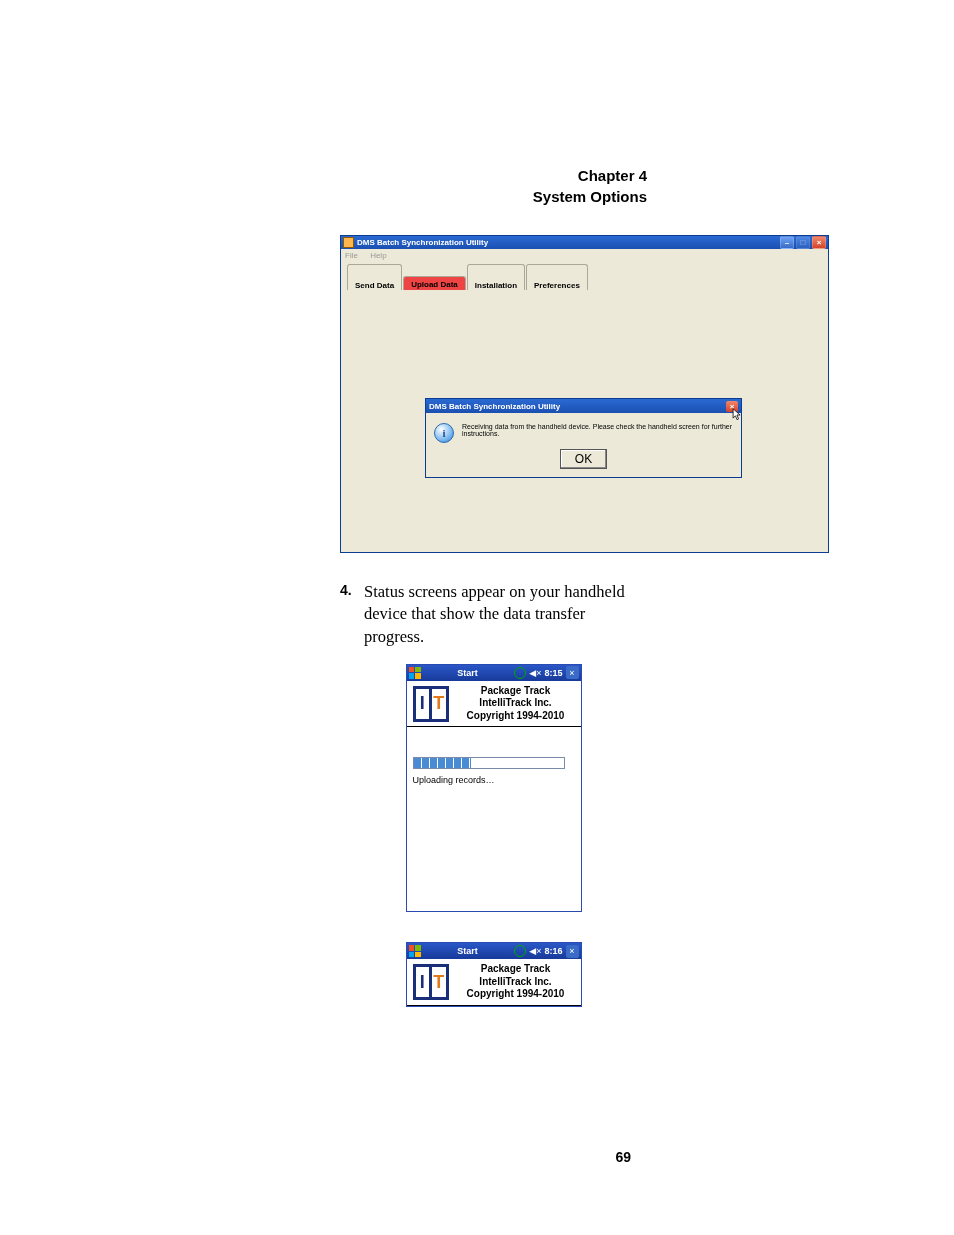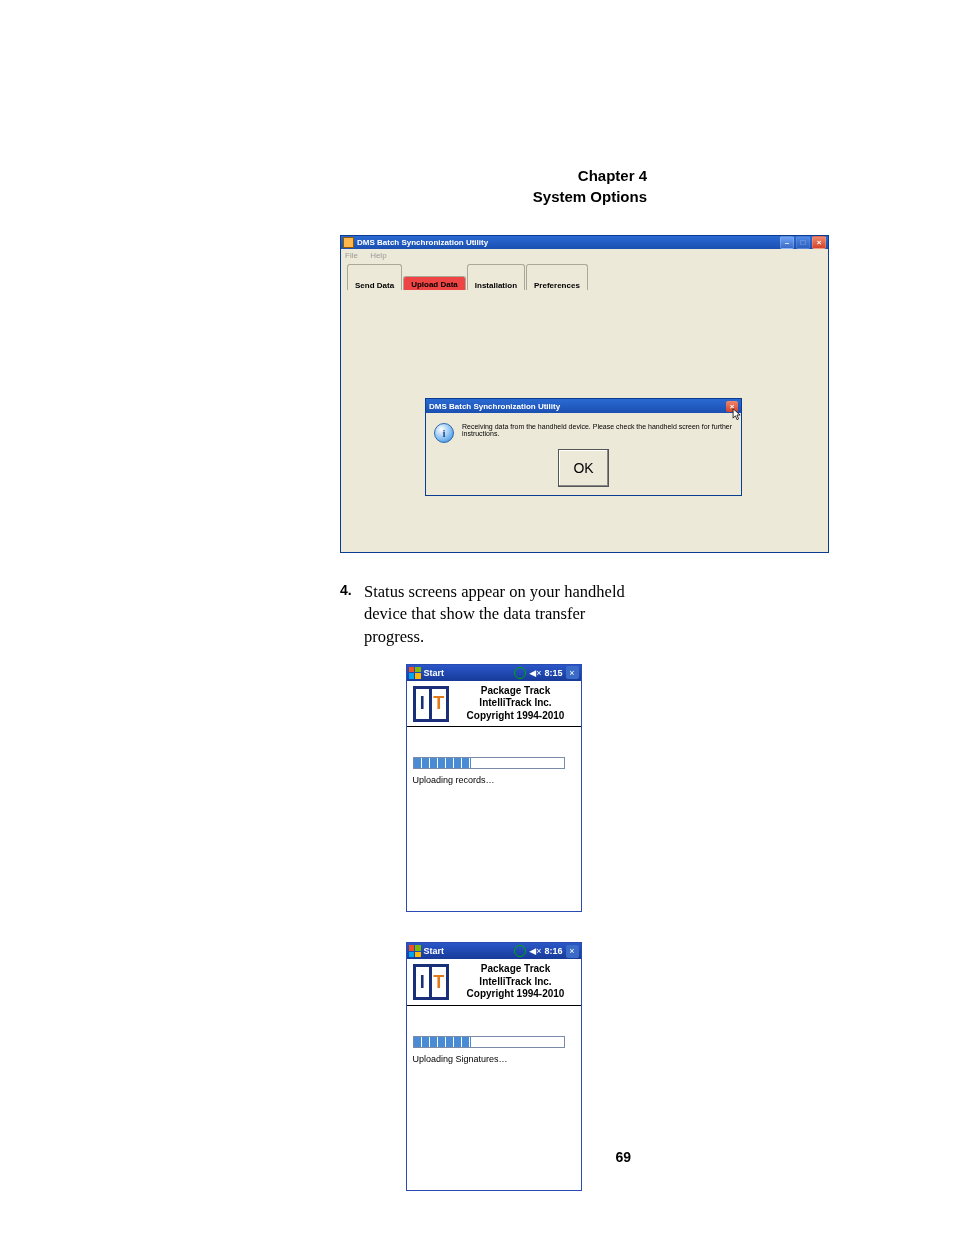--- a/index.html
+++ b/index.html
@@ -142,22 +142,22 @@
     border:1px solid #2a6ab0;
     display:flex; align-items:center; justify-content:center;
     color:#2a4e8f; font-family: Georgia, serif;
     font-weight:bold; font-size:11px;
     flex-shrink:0;
   }
   .mb-text { font-size:7px; color:#000; flex:1; }
   .mb-btnrow { text-align:center; padding-bottom:8px; }
   .mb-ok {
     display:inline-block;
-    padding: 10px 14px;
-    font-size:14px;
+    padding: 2px 14px;
+    font-size:12px;
     background:#ece9d8;
     border:1px solid #555;
     box-shadow: inset -1px -1px 0 #888, inset 1px 1px 0 #fff;
   }
   .cursor-arrow {
     position:absolute;
     left: 385px; top: 118px;
     width:10px; height:14px;
     pointer-events:none;
   }
@@ -190,20 +190,21 @@
     color:#000;
   }
   .hh-title {
     height: 16px;
     background: linear-gradient(to bottom,#2a57c7,#173a9a);
     display:flex; align-items:center;
     color:#fff;
     padding: 0 2px;
     font-size: 9px;
     gap:3px;
+    text-align:center;
   }
   .hh-win-icon {
     width:12px; height:12px;
     display:grid; grid-template-columns:1fr 1fr; grid-template-rows:1fr 1fr;
     gap:1px;
   }
   .hh-win-icon span:nth-child(1){background:#f25022;}
   .hh-win-icon span:nth-child(2){background:#7fba00;}
   .hh-win-icon span:nth-child(3){background:#00a4ef;}
   .hh-win-icon span:nth-child(4){background:#ffb900;}
@@ -395,26 +396,20 @@
           <div class="it-logo">
               <span>I</span>
               <span>T</span>
             </div>
           <div class="hh-htxt">
             <div>Package Track</div>
             <div>IntelliTrack Inc.</div>
             <div>Copyright 1994-2010</div>
           </div>
         </div>
-        <div class="hh-body">
-          <div class="progressbar">
-            <div class="fill" id="hh2fill" style="width: 38%;"></div>
-          </div>
-          <div class="hh-status">Uploading Signatures…</div>
-        </div>
       </div>
 
     </div>
 
   </div>
 
   <div class="pagenum">69</div>
 
 </div>
 

